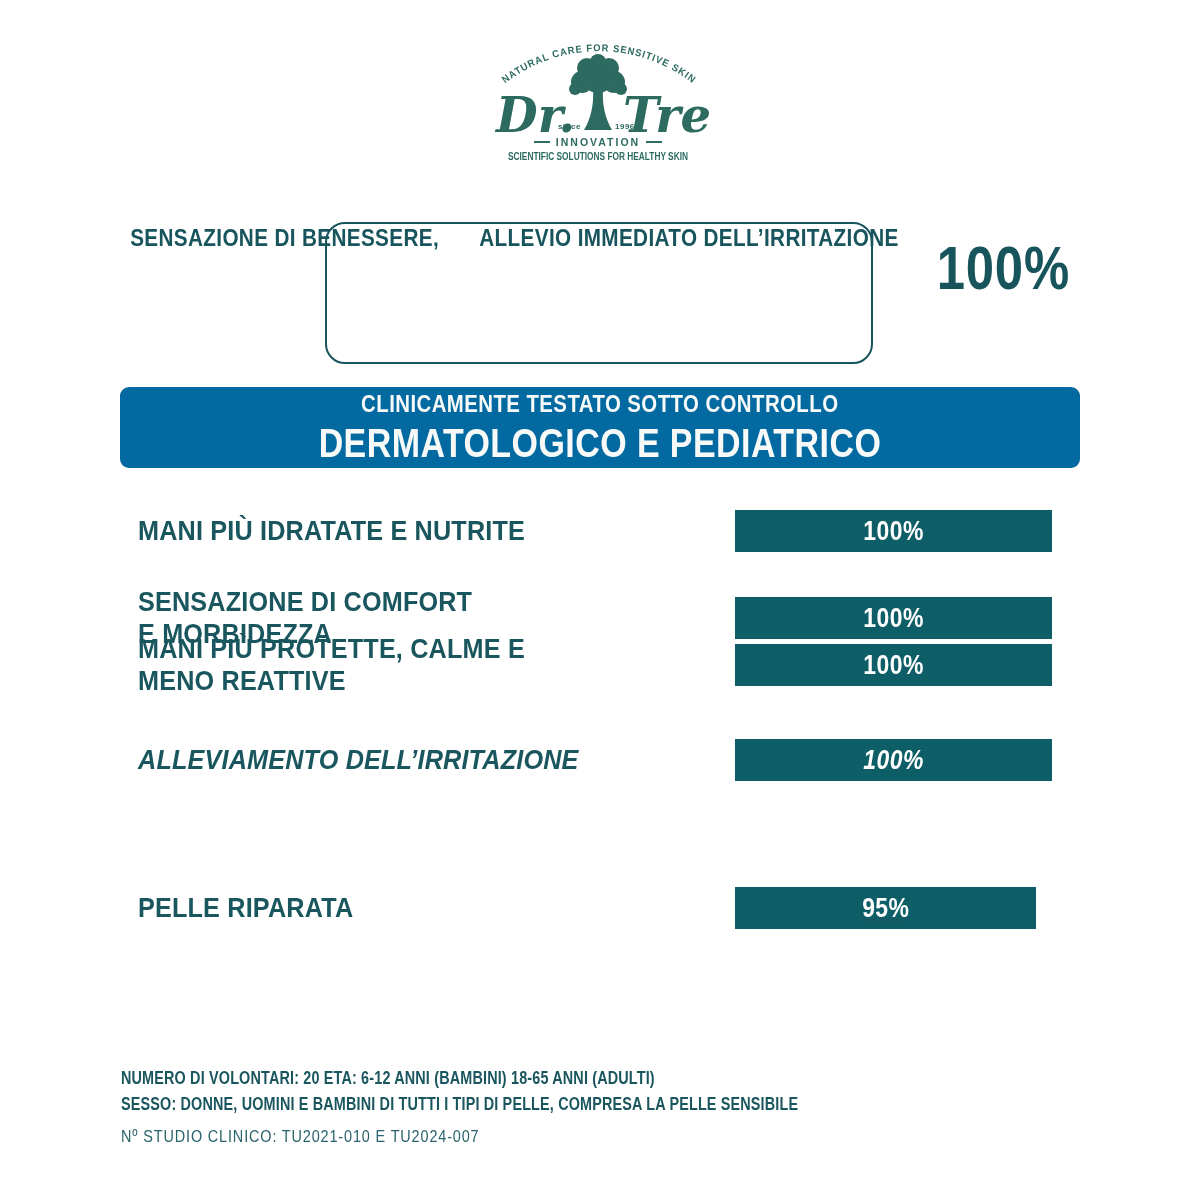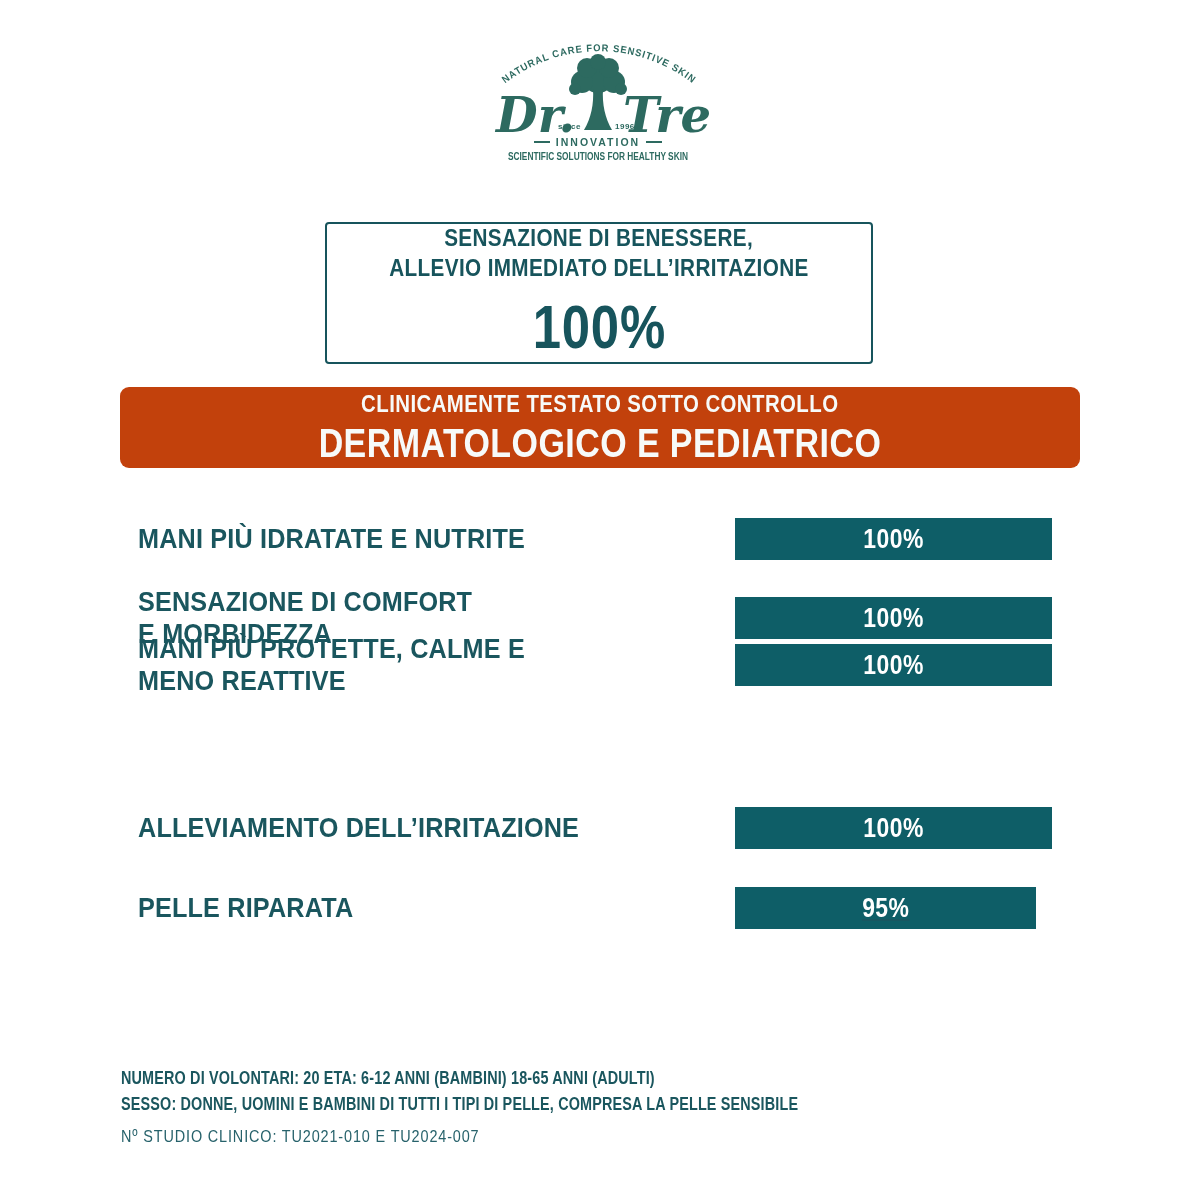--- a/index.html
+++ b/index.html
@@ -15,44 +15,44 @@
   .logo .arc-text { font-size:10px; font-weight:700; letter-spacing:1px; }
   .logo .script { font-family:"DejaVu Serif", serif; font-style:italic; font-weight:700; font-size:48px; }
   .logo .since-text { font-size:8px; font-weight:700; letter-spacing:.5px; }
   .logo .innovation-text { font-size:10.5px; font-weight:700; letter-spacing:2px; }
   .logo .tagline-text { font-size:10px; font-weight:700; }
   .logo line { stroke:#2d6a60; }
 
   
   .hbox {
     position:absolute; left:325px; top:222px; width:548px; height:142px;
-    box-sizing:border-box; border:2.5px solid #17545c; border-radius:4px;
-    display:flex; flex-direction:column; align-items:center; justify-content:center;
+    box-sizing:border-box; border:2.5px solid #17545c; border-radius:20px;
+    display:flex; flex-direction:row; justify-content:center;
     text-align:center;
   }
   .hbox-line { font-size:23px; font-weight:700; letter-spacing:.4px; line-height:1.28;
                color:#17545c; transform:scaleX(.9); transform-origin:50% 50%; white-space:nowrap; }
   .hbox-value { margin-top:8px; font-size:62px; font-weight:700; letter-spacing:1px;
                 color:#17545c; transform:scaleX(.82); transform-origin:50% 50%; }
 
   
   .banner {
     position:absolute; left:120px; top:387px; width:960px; height:81px;
-    background:#c2410c; border-radius:9px;
+    background:#0369a1; border-radius:9px;
     display:flex; flex-direction:column; align-items:center; justify-content:center;
     color:#f7faf9; text-align:center;
   }
   .banner-line1 { font-size:24px; font-weight:700; letter-spacing:.5px;
                   transform:scaleX(.85); transform-origin:50% 50%; white-space:nowrap; }
   .banner-line2 { font-size:40px; font-weight:700; letter-spacing:.5px; margin-top:3px;
                   transform:scaleX(.85); transform-origin:50% 50%; white-space:nowrap; }
 
   
   .row { position:absolute; left:138px; width:942px; height:42px; display:flex; align-items:center; }
-  .row1 { top:510px;margin-top:8px; } .row2 { top:597px; } .row3 { top:644px; } .row4 { top:807px; } .row5 { top:887px; }
+  .row1 { top:510px; } .row2 { top:597px; } .row3 { top:644px; } .row4 { top:739px;font-style:italic; } .row5 { top:887px; }
   .row-label {
     font-size:28px; font-weight:700; letter-spacing:.2px; line-height:1.16;
     color:#1a565e; white-space:pre-line;
     transform:scaleX(.9); transform-origin:0 50%;
   }
   .bar {
     position:absolute; left:597px; top:0; height:42px; background:#0e5e67;
     display:flex; align-items:center; justify-content:center;
   }
   .bar-value { color:#ffffff; font-size:27px; font-weight:700; letter-spacing:.5px;

